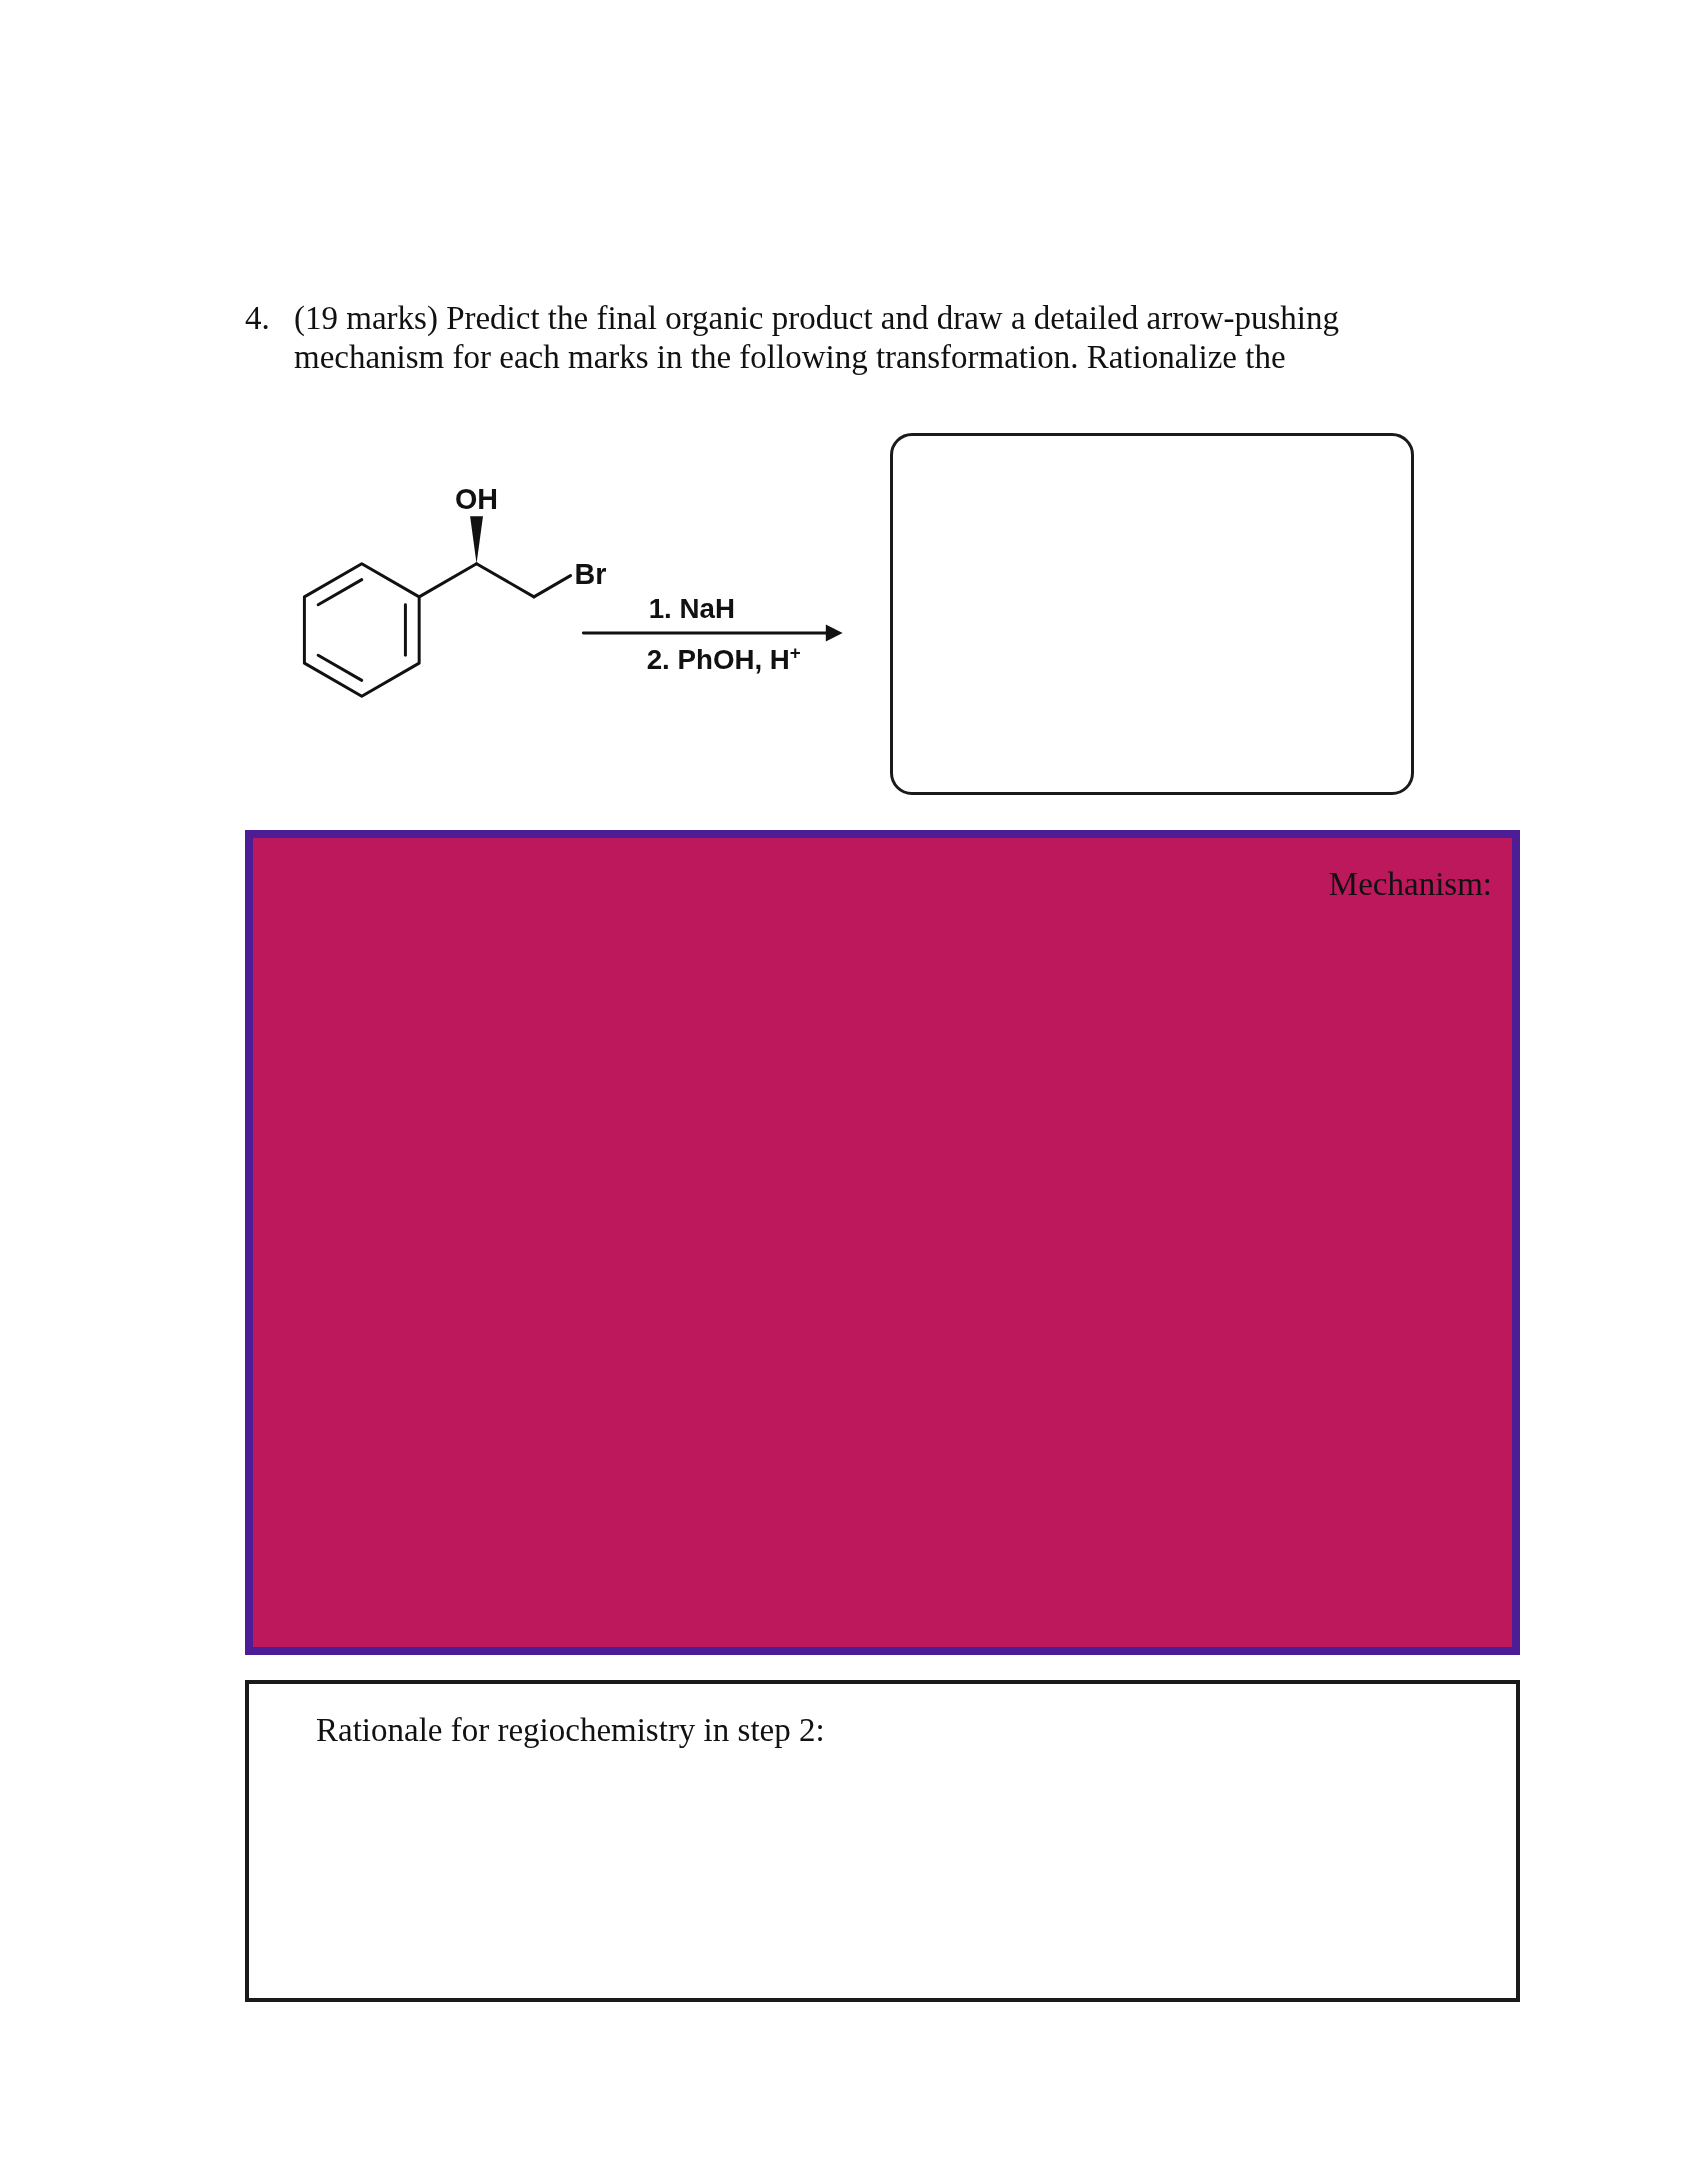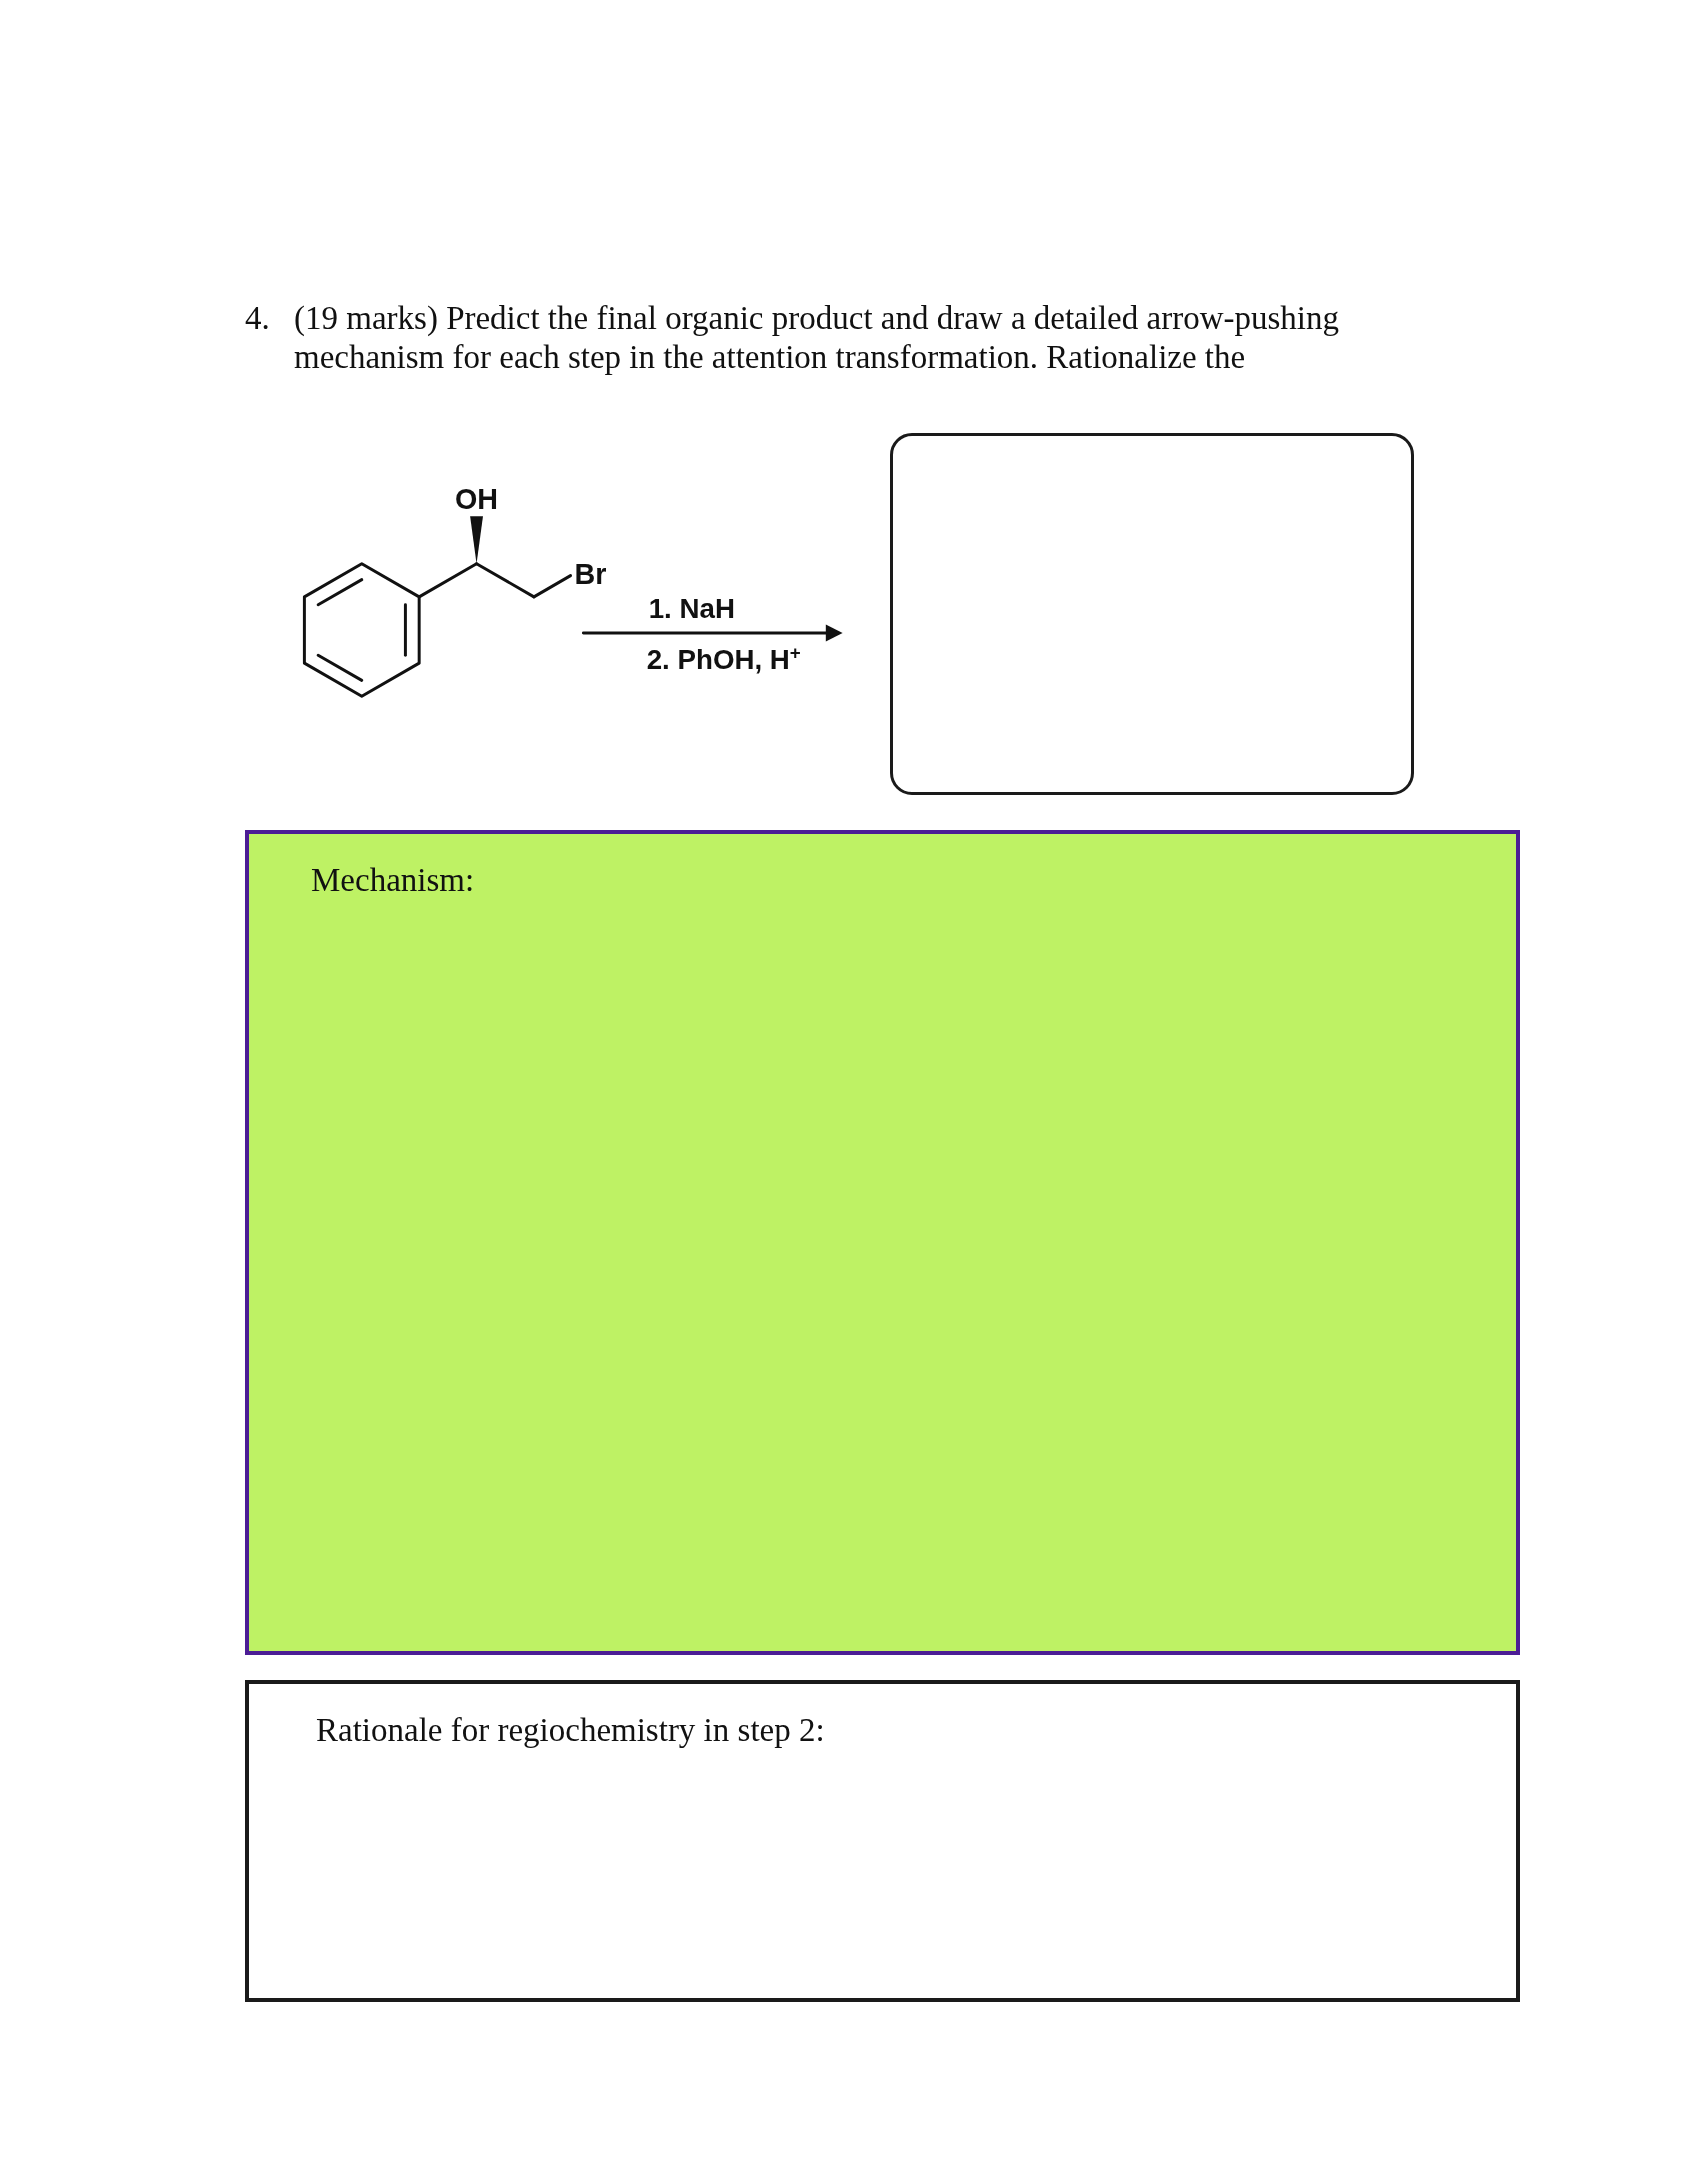--- a/index.html
+++ b/index.html
@@ -73,26 +73,27 @@
     border-radius: 22px;
     box-sizing: border-box;
     background: #ffffff;
   }
   .mechanism-box {
     position: absolute;
     left: 245px;
     top: 830px;
     width: 1275px;
     height: 825px;
-    border: 4px solid #4c1d95;
+    border: 8px solid #4c1d95;
     box-sizing: border-box;
     padding: 28px 20px 0 62px;
     font-size: 33px;
     color: #111111;
-    background: #bef264;
+    background: #be185d;
+    text-align: right;
   }
   .rationale-box {
     position: absolute;
     left: 245px;
     top: 1680px;
     width: 1275px;
     height: 322px;
     border: 4px solid #1a1a1a;
     box-sizing: border-box;
     padding: 28px 20px 0 67px;
@@ -103,21 +104,21 @@
 </style>
 </head>
 <body>
 
 <div class="page">
 
   <div class="question">
     <span class="qnum">4.</span>
     <div class="qtext">
       <div>(19 marks) Predict the final organic product and draw a detailed arrow-pushing</div>
-      <div>mechanism for each step in the attention transformation. Rationalize the</div>
+      <div>mechanism for each marks in the following transformation. Rationalize the</div>
     </div>
   </div>
 
   <svg class="scheme" viewBox="0 0 660 320" xmlns="http://www.w3.org/2000/svg">
 
     <g>
       <polygon class="ring" points="173,172.5 115,139 57,172.5 57,239.5 115,273 173,239.5"></polygon>
       <line class="bond" x1="115" y1="155.1" x2="70.9" y2="180.5"></line>
       <line class="bond" x1="70.9" y1="231.5" x2="115" y2="256.9"></line>
       <line class="bond" x1="159.1" y1="231.5" x2="159.1" y2="180.5"></line>

